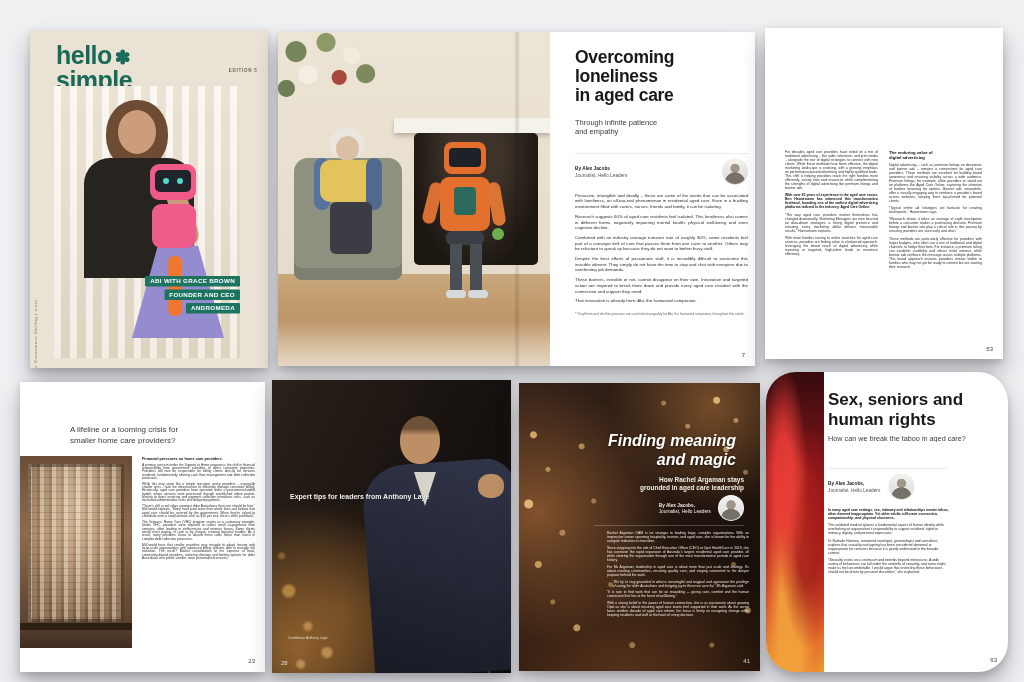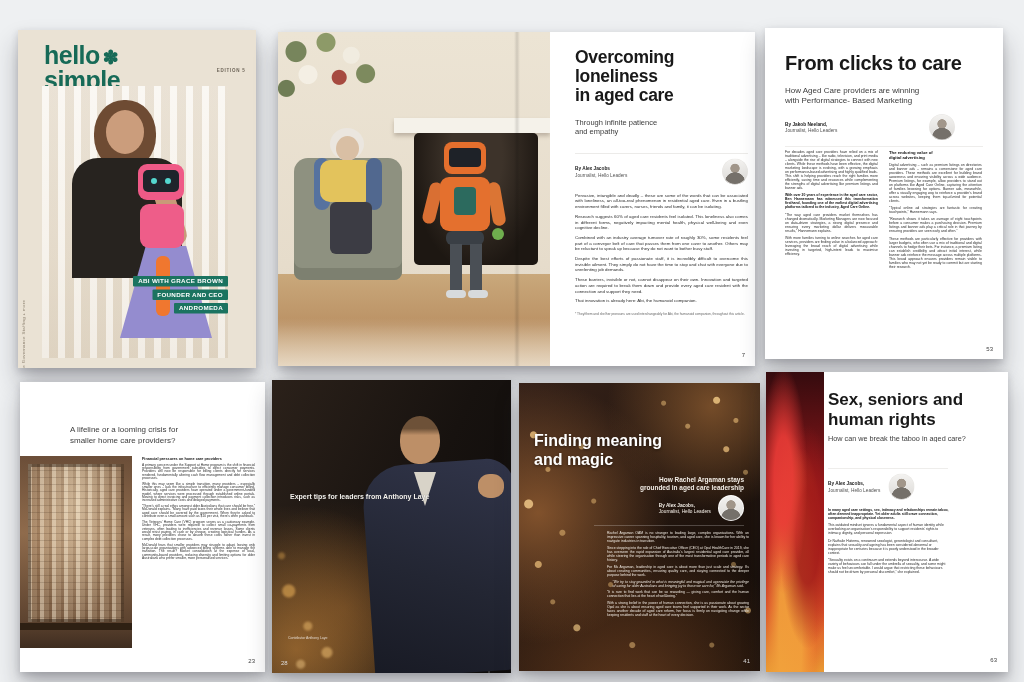--- a/index.html
+++ b/index.html
@@ -19,21 +19,21 @@
        radial-gradient(circle at 50% 38%, #a1968a 0 21%, transparent 24%),
        linear-gradient(#f4f3f1,#dbd9d6);
      box-shadow:inset 0 0 0 1px #e7e5e2;}
   .byline{display:flex;justify-content:space-between;align-items:center;}
   .by-name{font-weight:bold;font-size:9.5px;color:#222;}
   .by-role{font-size:9.5px;color:#555;margin-top:2px;}
   .pagenum{position:absolute;font-size:6px;color:#444;}
   .bodytxt{color:#2b2b2b;text-align:justify;}
 
   
-  #cover{left:18px;top:30px;width:238px;height:338px;background:#eae2d4;}
+  #cover{left:30px;top:30px;width:238px;height:338px;background:#eae2d4;}
   .cover-brand{position:absolute;left:26px;top:14px;color:#176a57;font-weight:bold;
       font-size:25px;line-height:23px;letter-spacing:-.5px;}
   .cover-brand .star{font-size:19px;margin-left:3px;}
   .edition{position:absolute;top:38px;right:10px;font-size:9px;letter-spacing:1.5px;
       color:#6d6458;transform:scale(.5);transform-origin:top right;font-weight:bold;}
   .spine{position:absolute;left:2px;top:150px;width:14px;height:190px;}
   .spine span{position:absolute;left:6px;bottom:-40px;transform-origin:0 100%;
       transform:rotate(-90deg) scale(.55);white-space:nowrap;font-size:8px;
       color:#8a7f6e;letter-spacing:.6px;}
   .cover-photo{position:absolute;left:24px;top:56px;width:186px;height:272px;overflow:hidden;
@@ -189,37 +189,37 @@
         radial-gradient(circle at 82% 6%, rgba(245,205,135,.8) 0 3px, transparent 4px),
         radial-gradient(circle at 90% 13%, rgba(235,190,120,.6) 0 2px, transparent 3px),
         radial-gradient(circle at 86% 23%, rgba(245,200,130,.7) 0 2.5px, transparent 3.5px),
         radial-gradient(circle at 94% 31%, rgba(230,185,115,.5) 0 2px, transparent 3px),
         radial-gradient(circle at 70% 15%, rgba(240,195,125,.55) 0 2px, transparent 3px),
         radial-gradient(circle at 60% 7%, rgba(235,190,120,.5) 0 2px, transparent 3px),
         radial-gradient(circle at 89% 63%, rgba(230,185,115,.45) 0 2px, transparent 3px),
         radial-gradient(circle at 95% 79%, rgba(240,195,125,.55) 0 2.5px, transparent 3.5px),
         radial-gradient(circle at 80% 91%, rgba(230,185,115,.45) 0 2px, transparent 3px),
         radial-gradient(circle at 47% 91%, rgba(240,195,125,.5) 0 2.5px, transparent 3.5px);}
-  .fm-title{position:absolute;right:16px;top:48px;width:210px;}
+  .fm-title{position:absolute;right:24px;top:48px;width:210px;text-align:right;font-style:italic;}
   .fm-title h1{color:#fff;font-size:16px;line-height:19px;text-shadow:0 1px 3px rgba(0,0,0,.5);}
   .fm-sub{position:absolute;right:16px;top:92px;width:360px;text-align:right;font-weight:bold;
       font-size:13px;line-height:17px;color:#f2ede6;transform:scale(.5);transform-origin:top right;}
   .fm-by{position:absolute;right:16px;top:112px;width:300px;transform:scale(.5);transform-origin:top right;
       display:flex;justify-content:flex-end;align-items:center;gap:14px;
       border-bottom:1px solid rgba(255,255,255,.45);padding-bottom:8px;}
   .fm-by .by-name,.fm-by .by-role{color:#f2ede6;text-align:left;}
   .fm-by .avatar{box-shadow:inset 0 0 0 2px rgba(255,255,255,.85);}
   .fm-body{position:absolute;left:88px;top:148px;width:142px;font-size:8.6px;line-height:10px;
       color:#efe9e1;text-align:justify;}
   .fm-body p{margin:0 0 7px;}
   .fm-quote{font-style:italic;padding-left:14px;}
   .fm-num{color:#ddd;right:10px;bottom:7px;}
 
   
-  #sexpage{left:766px;top:372px;width:242px;height:300px;}
+  #sexpage{left:766px;top:372px;width:242px;height:300px;border-radius:30px;}
   .sex-strip{position:absolute;left:0;top:0;width:58px;height:100%;
       background:
         radial-gradient(ellipse at 30% 36%, rgba(235,60,55,.9) 0 16%, transparent 42%),
         radial-gradient(ellipse at 72% 55%, rgba(160,25,25,.85) 0 20%, transparent 48%),
         radial-gradient(ellipse at 42% 88%, rgba(242,162,60,.9) 0 24%, transparent 55%),
         radial-gradient(ellipse at 62% 72%, rgba(232,106,42,.85) 0 18%, transparent 46%),
         linear-gradient(180deg,#350b0e 0%,#7c1518 30%,#b61f1e 55%,#d84a28 78%,#e99a33 100%);}
   .sex-title{position:absolute;left:62px;top:18px;width:175px;font-size:17px;line-height:20px;}
   .sex-sub{position:absolute;left:62px;top:62px;width:350px;font-size:14.5px;color:#3c3c3c;
       transform:scale(.5);transform-origin:0 0;}
@@ -318,35 +318,20 @@
           <p>These barriers, invisible or not, cannot disappear on their own. Innovation and targeted action are required to break them down and provide every aged care resident with the connection and support they need.</p>
           <p>That innovation is already here: Abi, the humanoid companion.</p>
         </div>
         <div class="footnote">* They/them and she/her pronouns are used interchangeably for Abi, the humanoid companion, throughout this article.</div>
       </div>
     </div>
     <div class="pagenum" style="right:10px;bottom:8px;">7</div>
   </section>
 
   <section class="page" id="clicks">
-    <div class="clk-inner">
-      <h1>From clicks to care</h1>
-      <div class="s50">
-        <div class="clk-sub pre">How Aged Care providers are winning
-with Performance- Based Marketing</div>
-        <div class="byline clk-by">
-          <div>
-            <div class="by-name">By Jakob Neeland,</div>
-            <div class="by-role">Journalist, Hello Leaders</div>
-          </div>
-          <div class="avatar"></div>
-        </div>
-        <div class="clk-rule"></div>
-      </div>
-    </div>
     <div class="clk-cols">
       <div class="s40">
         <div class="clk-colwrap">
           <div class="clk-col">
             <p>For decades aged care providers have relied on a mix of traditional advertising – like radio, television, and print media – alongside the rise of digital strategies to connect with new clients. While these methods have been effective, the digital marketing landscape is evolving, with a growing emphasis on performance-based advertising and highly qualified leads. This shift is helping providers reach the right families more efficiently, saving time and resources while complementing the strengths of digital advertising like premium listings and banner ads.</p>
             <p class="clk-bold">With over 20 years of experience in the aged care sector, Ben Hannemann has witnessed this transformation firsthand, founding one of the earliest digital advertising platforms tailored to the industry, Aged Care Online.</p>
             <p>“The way aged care providers market themselves has changed dramatically. Marketing Managers are now focused on data-driven strategies, a strong digital presence and ensuring every marketing dollar delivers measurable results,” Hannemann explains.</p>
             <p>With more families turning to online searches for aged care services, providers are finding value in a balanced approach: leveraging the broad reach of digital advertising while investing in targeted, high-intent leads to maximise efficiency.</p>
           </div>
           <div class="clk-col">

